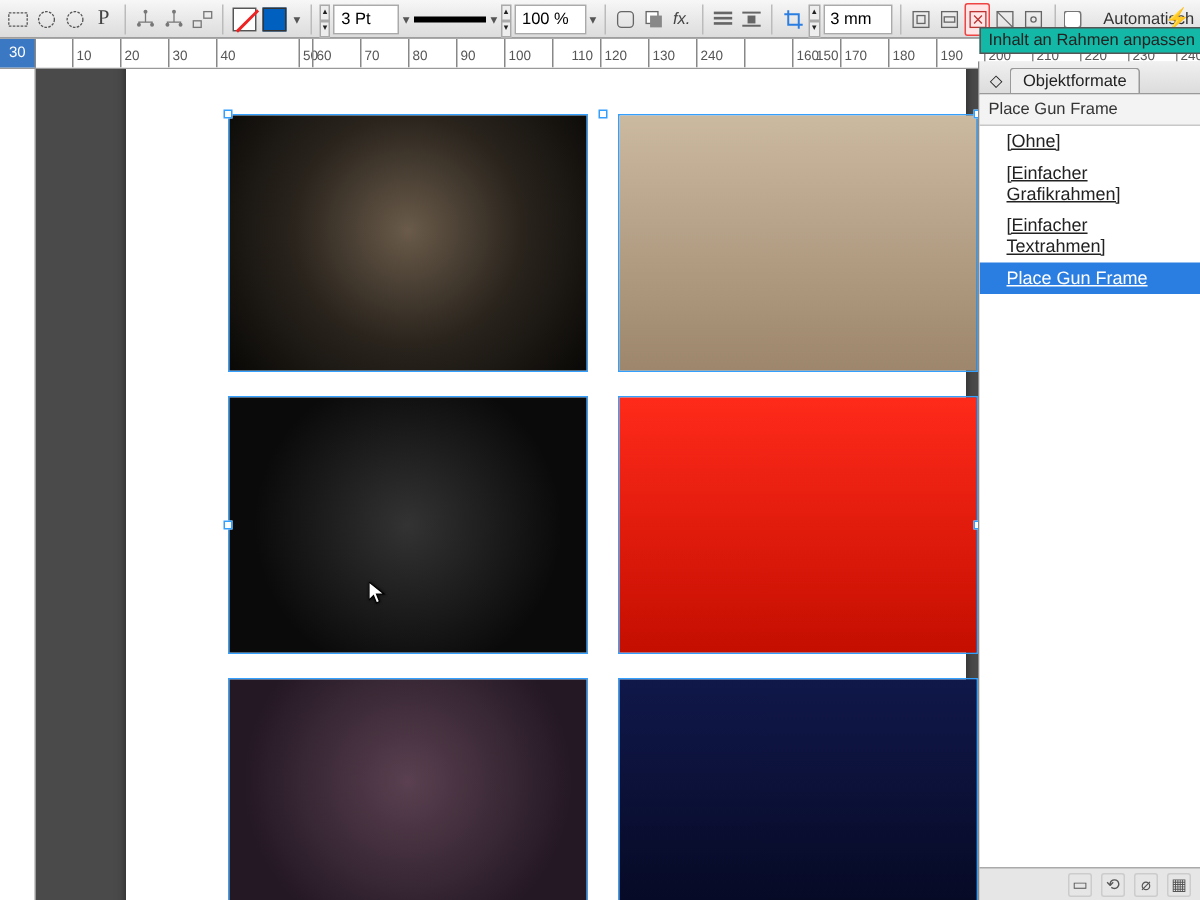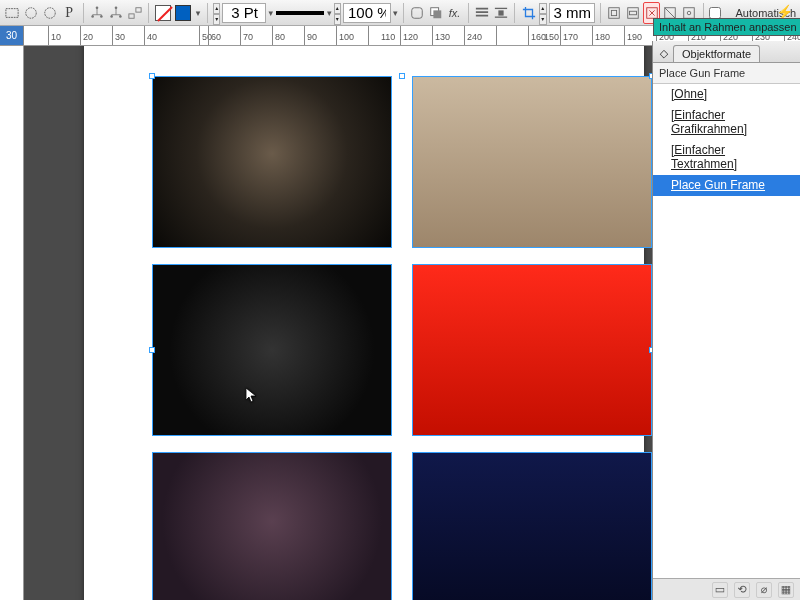--- a/index.html
+++ b/index.html
@@ -2,21 +2,21 @@
 <html><head>
 <meta charset="utf-8">
 <style>
   * { box-sizing: border-box; margin: 0; padding: 0; font-family: "Segoe UI", Tahoma, sans-serif; }
   body { width: 800px; height: 600px; overflow: hidden; background: #4a4a4a; position: relative; font-size: 11px; color: #222; }
 
   
   .toolbar { height: 26px; background: linear-gradient(#f7f7f7,#e9e9e9,#dcdcdc); border-bottom: 1px solid #aaa; display: flex; align-items: center; padding: 0 4px; gap: 2px; }
   .tbtn { width: 22px; height: 22px; border: 1px solid transparent; display: flex; align-items: center; justify-content: center; color: #444; border-radius: 2px; }
   .tsep { width: 1px; height: 20px; background: #bbb; margin: 0 3px; }
-  .tinput { height: 20px; width: 44px; font-size: 15px; padding: 0 4px; border: 1px solid #aaa; background:#fff;text-align:center; }
+  .tinput { height: 20px; width: 44px; font-size: 11px; padding: 0 4px; border: 1px solid #aaa; background:#fff; }
   .tbtn svg { width:14px; height:14px; }
   .highlight-btn { border:1px solid #e44 !important; background:#ffe5e5; }
   .swatch-none { width:16px; height:16px; border:1px solid #555; background:#fff; position:relative; }
   .swatch-none::after { content:""; position:absolute; left:-1px; top:7px; width:20px; height:2px; background:#e22; transform:rotate(-45deg); }
   .swatch-fill { width:16px; height:16px; background:#0060c0; border:1px solid #333; }
   .tiny-stepper { width:10px; height:20px; display:flex; flex-direction:column; }
   .tiny-stepper div { flex:1; font-size:6px; text-align:center; line-height:9px; border:1px solid #aaa; background:#eee; }
   .checkbox-label { display:flex; align-items:center; gap:15px; font-size:11px; color:#333; }
   .checkbox-label input { width:12px; height:12px; }
 

